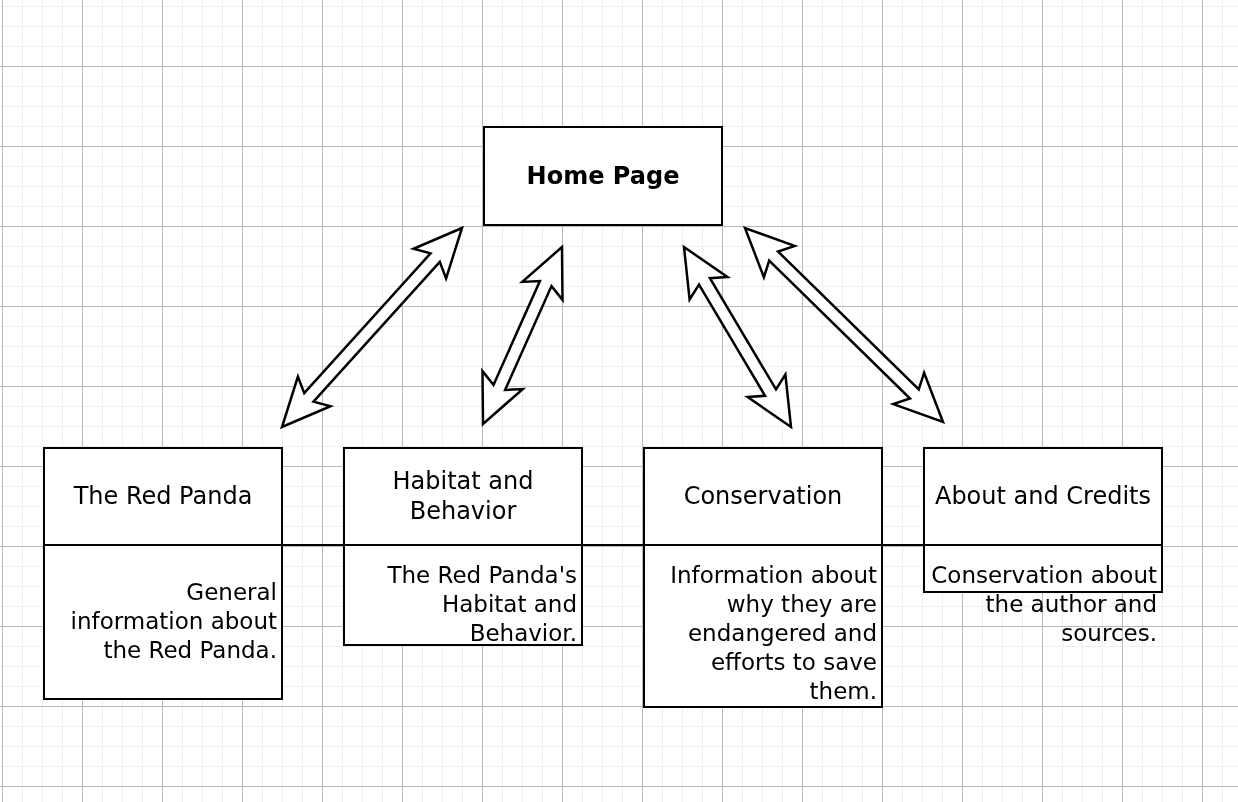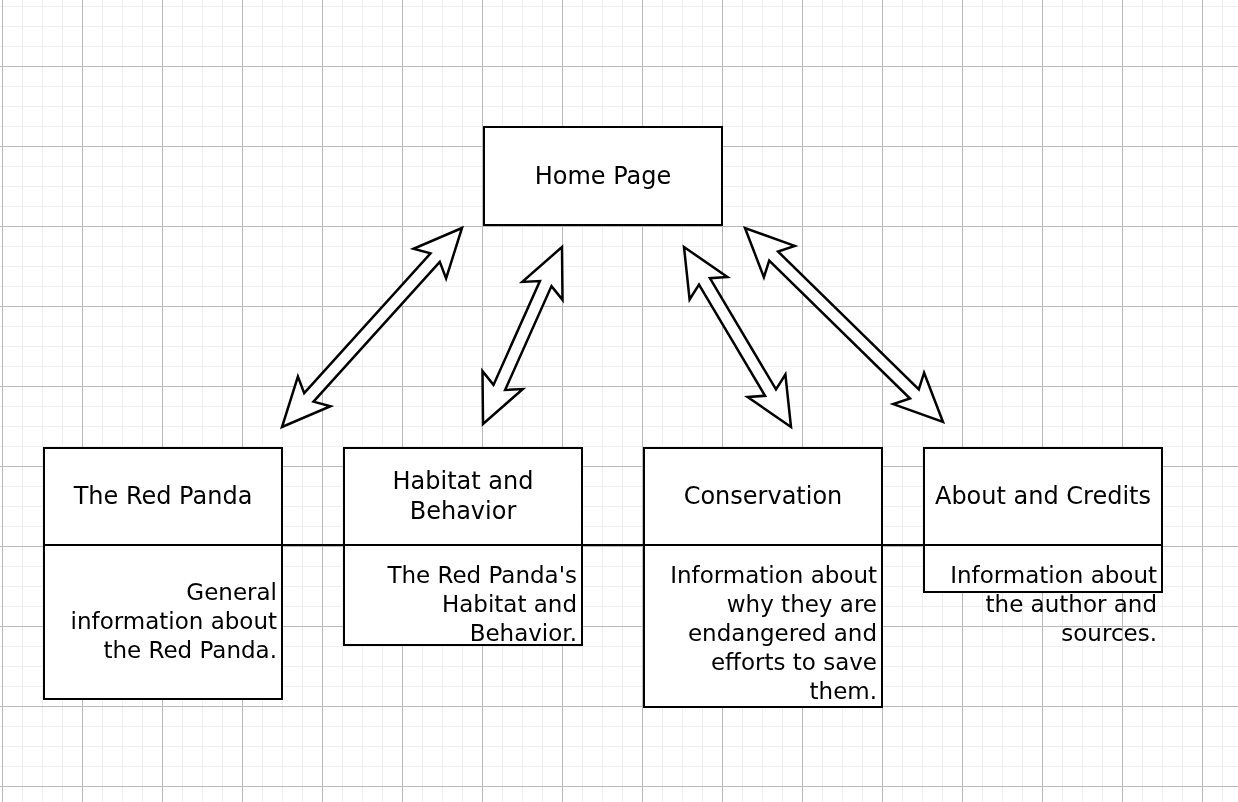--- a/index.html
+++ b/index.html
@@ -37,21 +37,21 @@
     position: absolute;
     background: #ffffff;
     border: 2.5px solid #000000;
     box-sizing: border-box;
     z-index: 3;
   }
   .home-box {
     left: 483px; top: 126px;
     width: 240px; height: 100px;
     display: flex; align-items: center; justify-content: center;
-    font-size: 24px; text-align: center;
+    font-size: 24px; text-align: center; font-weight: bold;
   }
   .page-box {
     top: 447px; width: 240px;
     display: flex; flex-direction: column;
   }
   .page-box .title-cell {
     flex: none;
     height: 96.5px;
     border-bottom: 2.5px solid #000000;
     box-sizing: border-box;
@@ -108,17 +108,17 @@
   <div class="shape page-box p2">
     <div class="title-cell">Habitat and Behavior</div>
     <div class="desc-cell">
       <span>The Red Panda's Habitat and Behavior.</span>
     </div>
   </div>
 
   <div class="shape page-box p4">
     <div class="title-cell">About and Credits</div>
     <div class="desc-cell">
-      <span>Information about the author and sources.</span>
+      <span>Conservation about the author and sources.</span>
     </div>
   </div>
 
 </div>
 
 </body></html>

